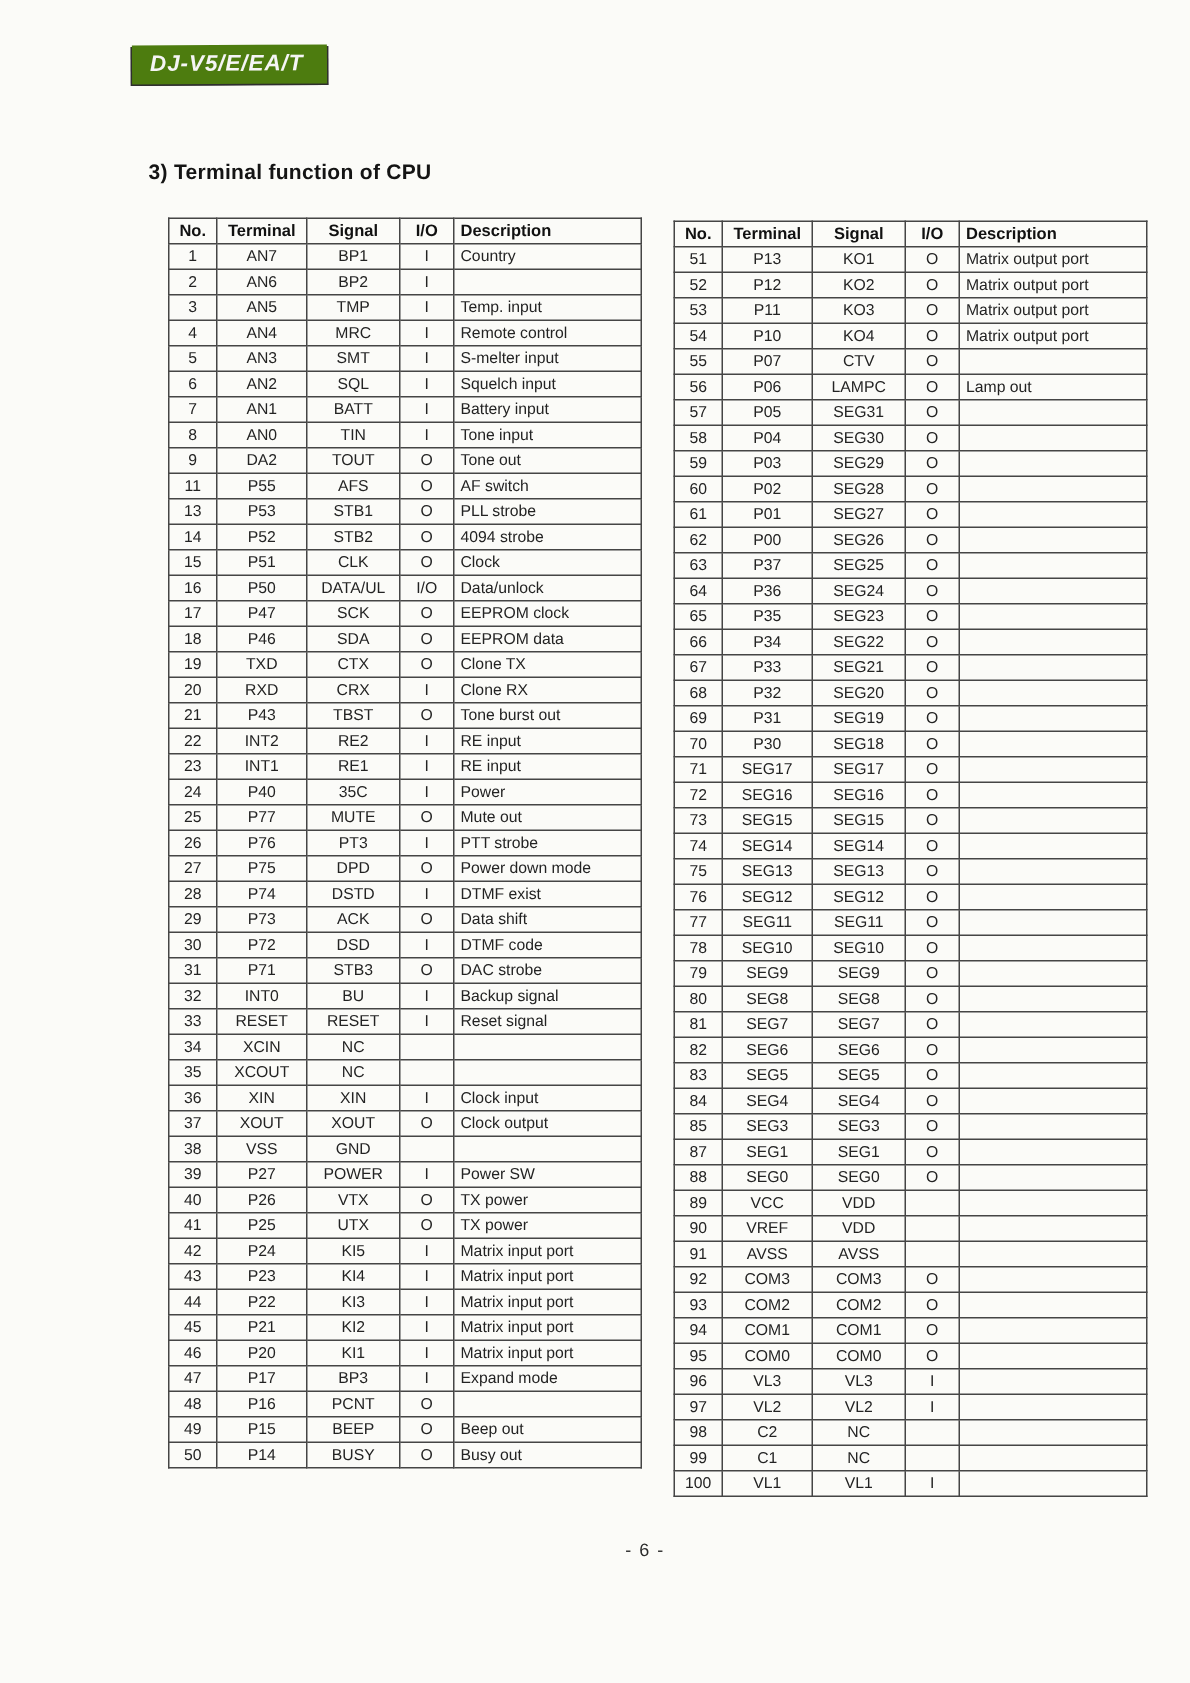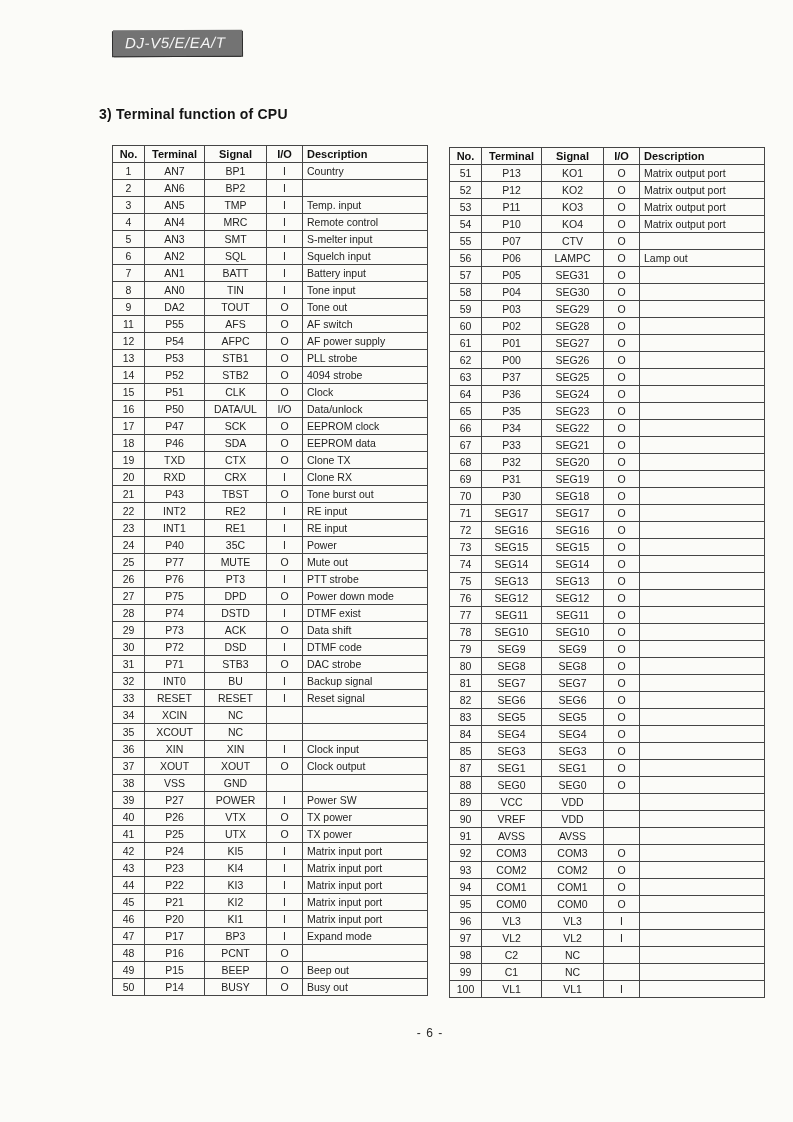--- a/index.html
+++ b/index.html
@@ -13,26 +13,26 @@
     position: relative;
     overflow: hidden;
   }
   .scan-page {
     position: absolute;
     inset: 0;
     background: #fbfbf8;
   }
   .badge {
     position: absolute;
-    left: 113px;
+    left: 88px;
     top: 30px;
-    background: #737373;
+    background: #4d7c0f;
     color: #f5f5f5;
     font-style: italic;
-    font-weight: normal;
+    font-weight: bold;
     font-size: 15px;
     letter-spacing: 0.6px;
     padding: 4px 16px 5px 12px;
     transform: rotate(-0.3deg);
     box-shadow: 1px 1px 0 #2e2e2e, -1px 1px 0 #2e2e2e;
   }
   .page-title {
     position: absolute;
     left: 99px;
     top: 106px;
@@ -164,27 +164,20 @@
           <td>Tone out</td>
         </tr>
         <tr>
           <td>11</td>
           <td>P55</td>
           <td>AFS</td>
           <td>O</td>
           <td>AF switch</td>
         </tr>
         <tr>
-          <td>12</td>
-          <td>P54</td>
-          <td>AFPC</td>
-          <td>O</td>
-          <td>AF power supply</td>
-        </tr>
-        <tr>
           <td>13</td>
           <td>P53</td>
           <td>STB1</td>
           <td>O</td>
           <td>PLL strobe</td>
         </tr>
         <tr>
           <td>14</td>
           <td>P52</td>
           <td>STB2</td>

